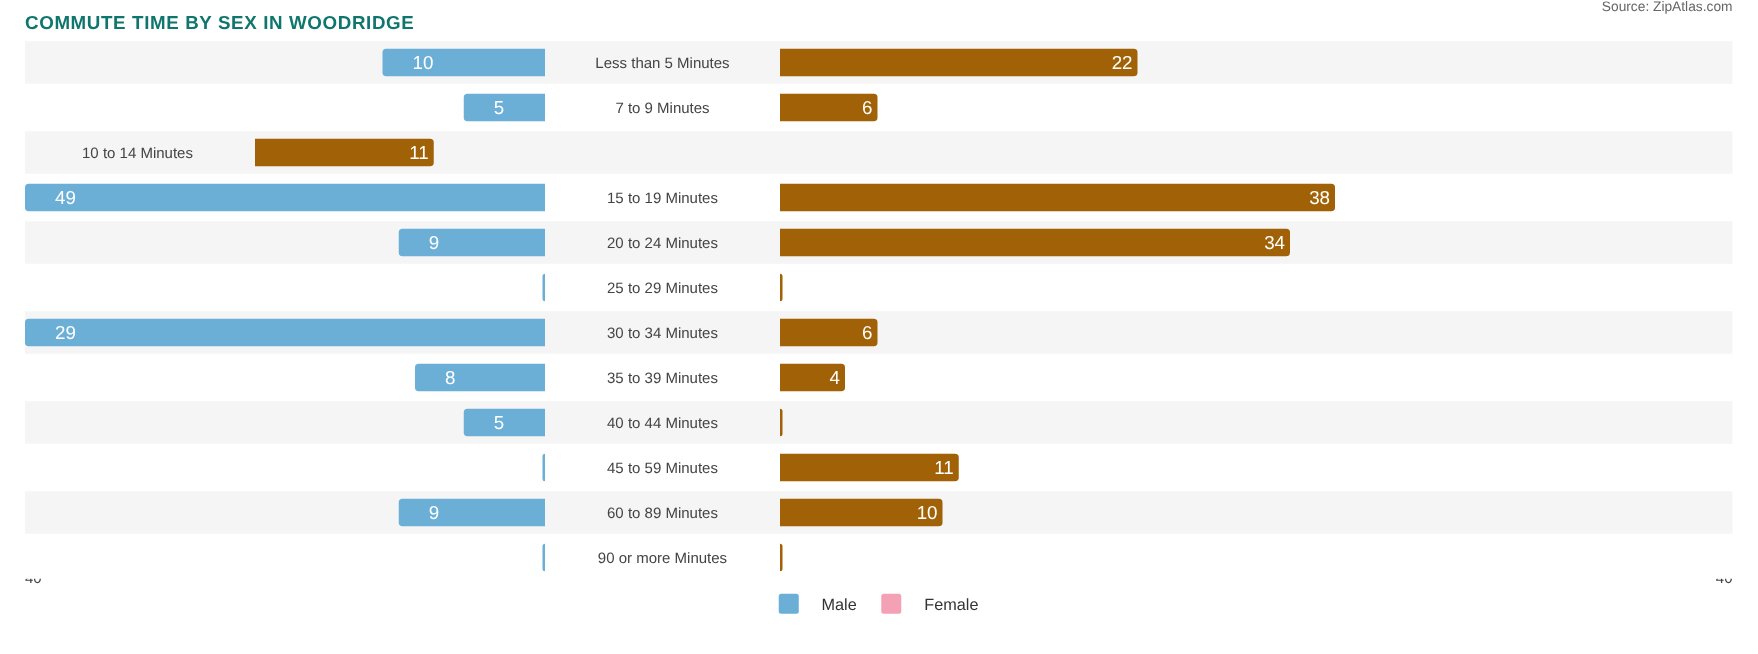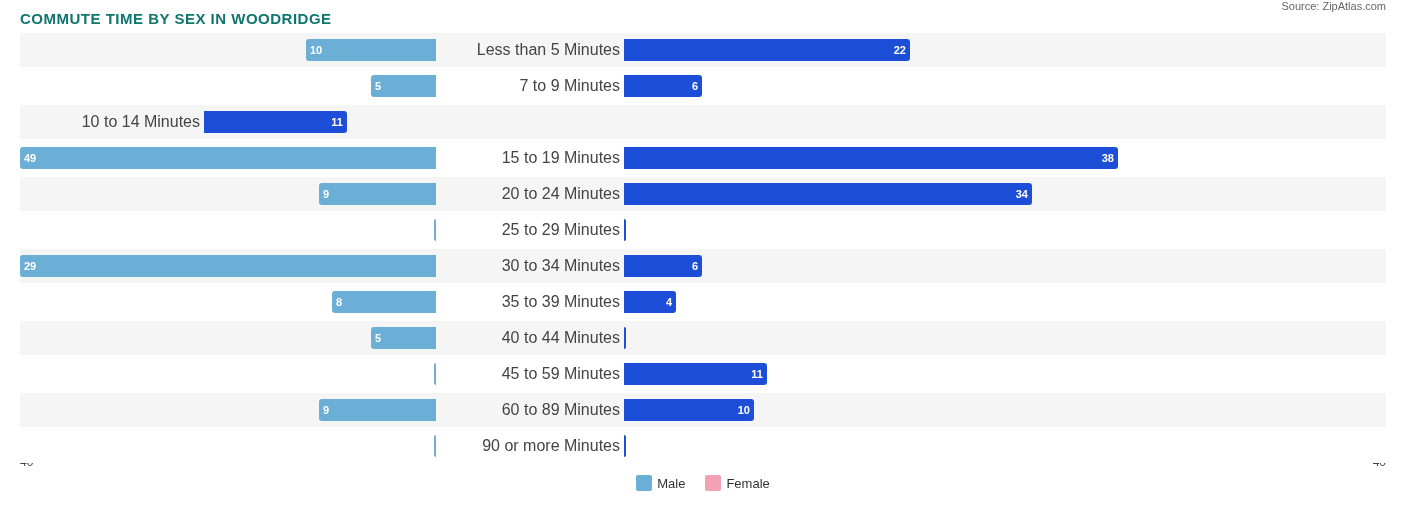--- a/index.html
+++ b/index.html
@@ -60,37 +60,37 @@
     }
     .right-section {
       width: 540px;
       display: flex;
       align-items: center;
       padding-left: 4px;
       position: relative;
     }
     .label {
       width: 180px;
-      text-align: right;
-      font-size: 16px;
+      text-align: center;
+      font-size: 12px;
       color: #444;
       flex-shrink: 0;
     }
     .bar-male {
       height: 22px;
       background: #6baed6;
       border-radius: 3px 0 0 3px;
       display: flex;
       align-items: center;
       justify-content: flex-start;
       min-width: 2px;
     }
     .bar-female {
       height: 22px;
-      background: #1d4ed8;
+      background: #a16207;
       border-radius: 0 3px 3px 0;
       display: flex;
       align-items: center;
       justify-content: flex-end;
       min-width: 2px;
     }
     .val-left {
       text-align: right;
       font-size: 11px;
       font-weight: bold;
@@ -100,38 +100,39 @@
     }
     .val-right {
       text-align: left;
       font-size: 11px;
       font-weight: bold;
       color: #333;
       min-width: 20px;
       padding-left: 3px;
     }
     .val-inside {
-      font-size: 11px;
-      font-weight: bold;
+      font-size: 15px;
+      font-weight: normal;
       color: #fff;
       padding: 0 4px;
+      margin-left: 20px;
     }
     .legend {
       display: flex;
       justify-content: center;
       align-items: center;
       gap: 20px;
       margin-top: 6px;
       font-size: 13px;
       color: #333;
     }
     .legend-item {
       display: flex;
       align-items: center;
-      gap: 5px;
+      gap: 18px;
     }
     .legend-box {
       width: 16px;
       height: 16px;
       border-radius: 2px;
     }
     .axis-labels {
       display: flex;
       justify-content: space-between;
       padding: 0 0;
@@ -189,21 +190,21 @@
   </div>
       <div class="row">
     <div class="left-section">
 
       <div class="bar-male" style="width:416px; border-radius: 3px 0 0 3px;">
         <span class="val-inside">49</span>
       </div>
     </div>
     <div class="label">15 to 19 Minutes</div>
     <div class="right-section">
-      <div class="bar-female" style="width:494px; border-radius: 0 3px 3px 0; justify-content: flex-end;">
+      <div class="bar-female" style="width:444px; border-radius: 0 3px 3px 0; justify-content: flex-end;">
         <span class="val-inside">38</span>
       </div>
 
     </div>
   </div>
       <div class="row">
     <div class="left-section">
 
       <div class="bar-male" style="width:117px; border-radius: 3px 0 0 3px;">
         <span class="val-inside">9</span>

